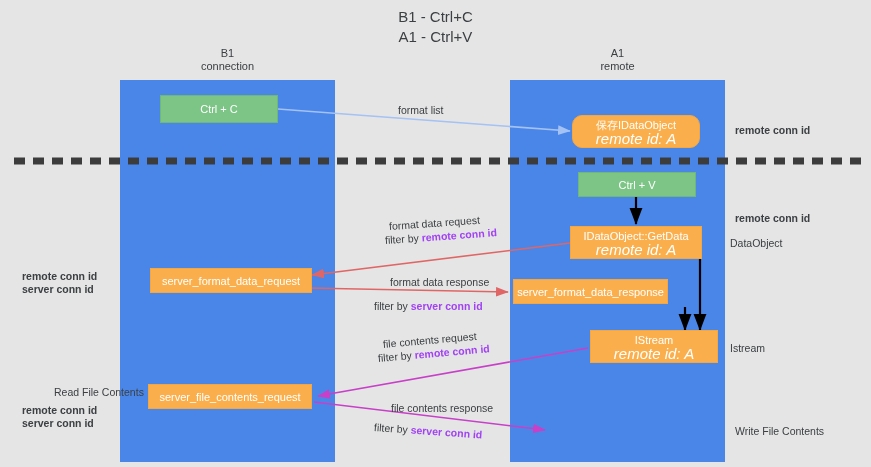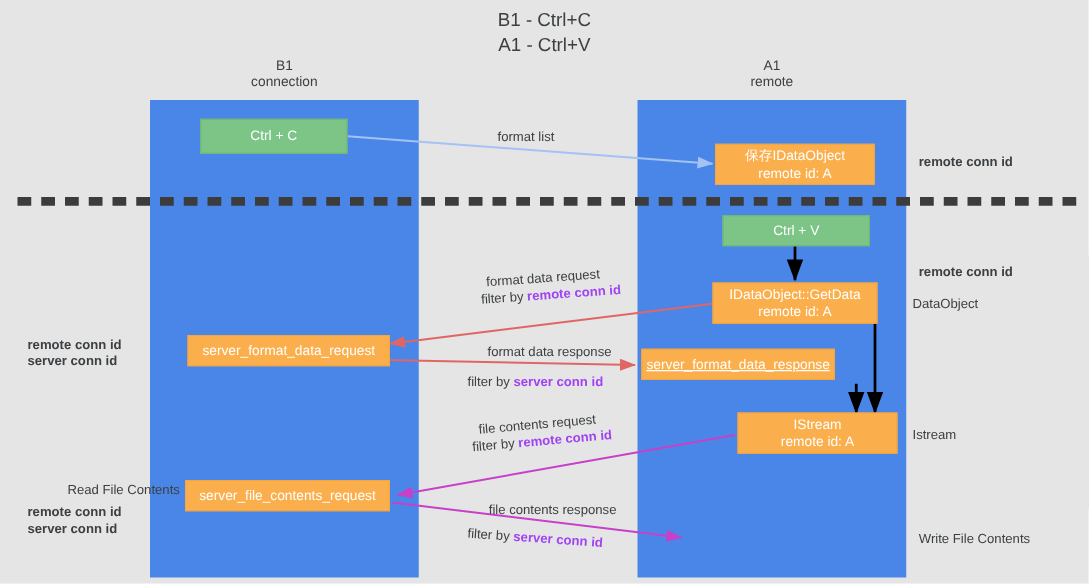--- a/index.html
+++ b/index.html
@@ -56,21 +56,21 @@
     display: flex;
     flex-direction: column;
     align-items: center;
     justify-content: center;
     font-size: 11px;
     color: #ffffff;
     text-align: right;
     line-height: 14px;
     border: 1px solid rgba(0,0,0,0.08);
   }
-  .node .l2 { font-size: 11px; }
+  .node .l2 { font-size: 15px; font-style: italic; }
   .node-green { background: #7dc586; border-color: #6fb878; }
   .node-orange { background: #fbaf4c; border-color: #f5a63f; }
 
   
   .flabel {
     position: absolute;
     font-size: 10.5px;
     color: #3c4043;
     line-height: 14px;
     white-space: nowrap;
@@ -140,39 +140,39 @@
 
     <line x1="588" y1="348" x2="318" y2="396" stroke="#c840c8" stroke-width="1.6" marker-end="url(#ar-mag)"></line>
 
     <line x1="314" y1="402" x2="545" y2="430" stroke="#c840c8" stroke-width="1.6" marker-end="url(#ar-mag)"></line>
   </svg>
 
   <div class="node node-green" style="left:160px; top:95px; width:118px; height:28px;">
     <div>Ctrl + C</div>
   </div>
 
-  <div class="node node-orange" style="left:572px; top:115px; width:128px; height:33px;">
+  <div class="node node-orange" style="left:572px; top:115px; width:128px; height:33px;border-radius:10px;">
     <div>保存IDataObject</div>
     <div class="l2">remote id: A</div>
   </div>
 
   <div class="node node-green" style="left:578px; top:172px; width:118px; height:25px;">
     <div>Ctrl + V</div>
   </div>
 
   <div class="node node-orange" style="left:570px; top:226px; width:132px; height:33px;">
     <div>IDataObject::GetData</div>
     <div class="l2">remote id: A</div>
   </div>
 
   <div class="node node-orange" style="left:150px; top:268px; width:162px; height:25px;">
     <div>server_format_data_request</div>
   </div>
 
-  <div class="node node-orange" style="left:513px; top:279px; width:155px; height:25px;text-decoration:underline;">
+  <div class="node node-orange" style="left:513px; top:279px; width:155px; height:25px;">
     <div>server_format_data_response</div>
   </div>
 
   <div class="node node-orange" style="left:590px; top:330px; width:128px; height:33px;">
     <div>IStream</div>
     <div class="l2">remote id: A</div>
   </div>
 
   <div class="node node-orange" style="left:148px; top:384px; width:164px; height:25px;">
     <div>server_file_contents_request</div>

